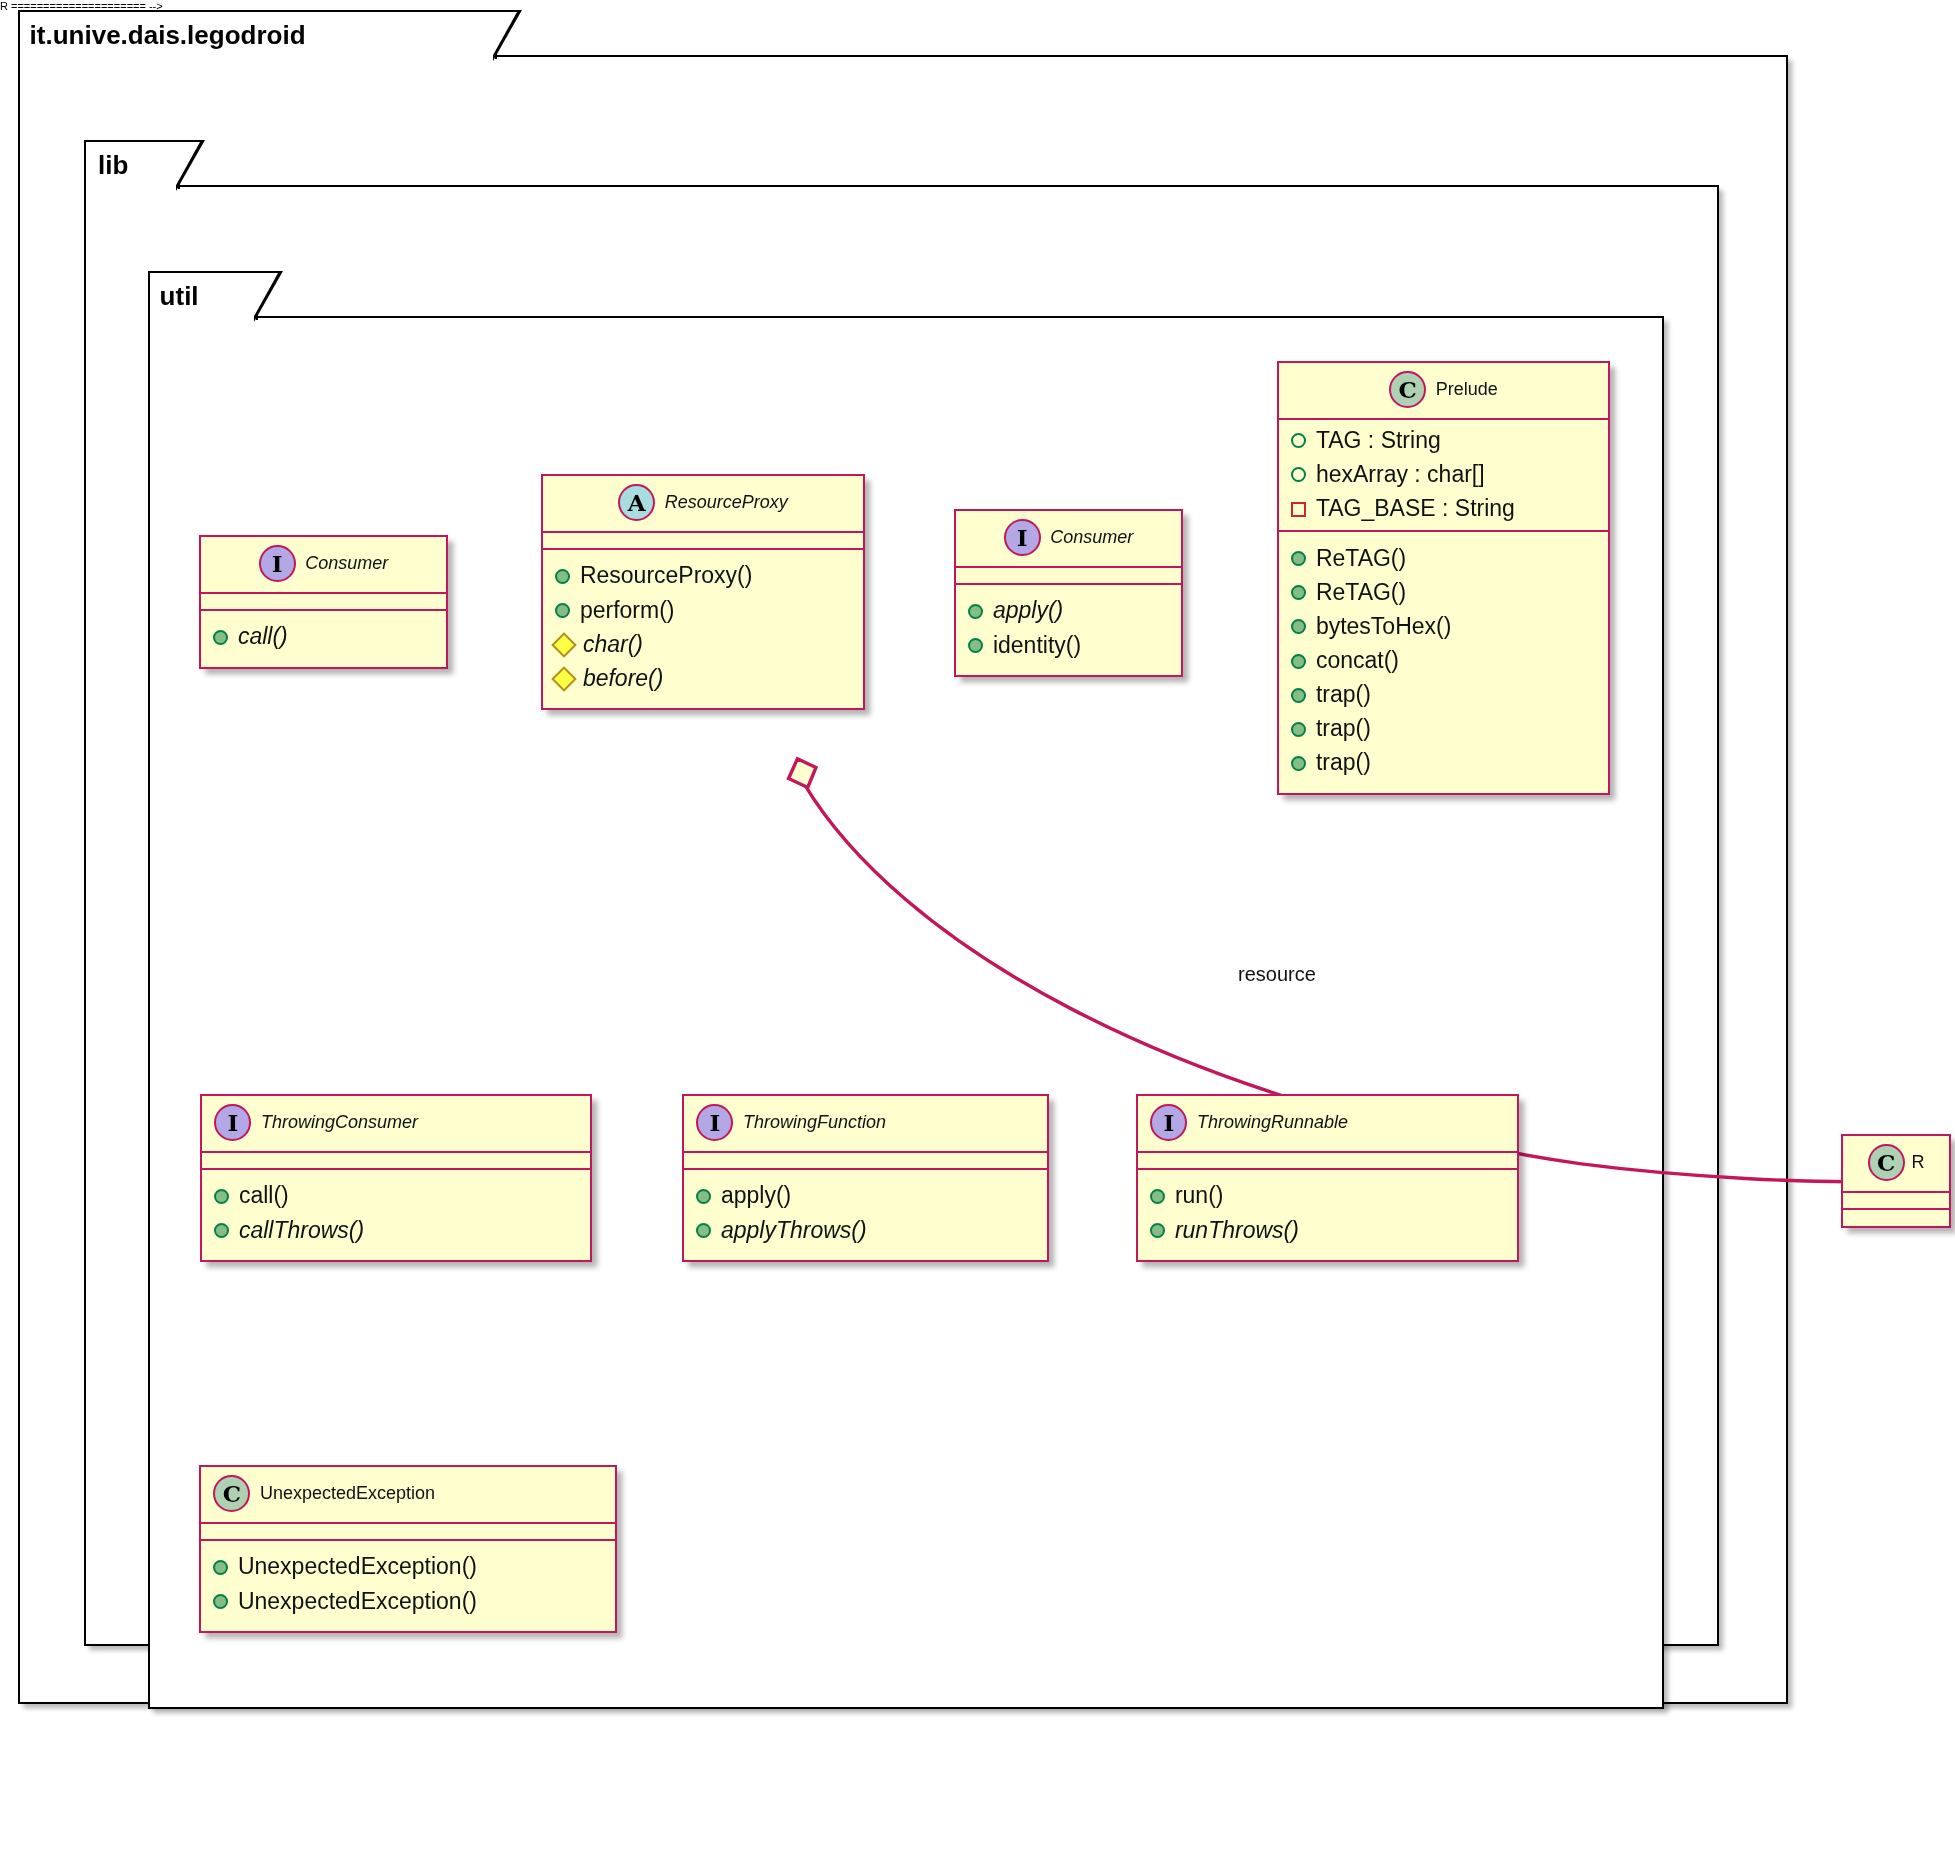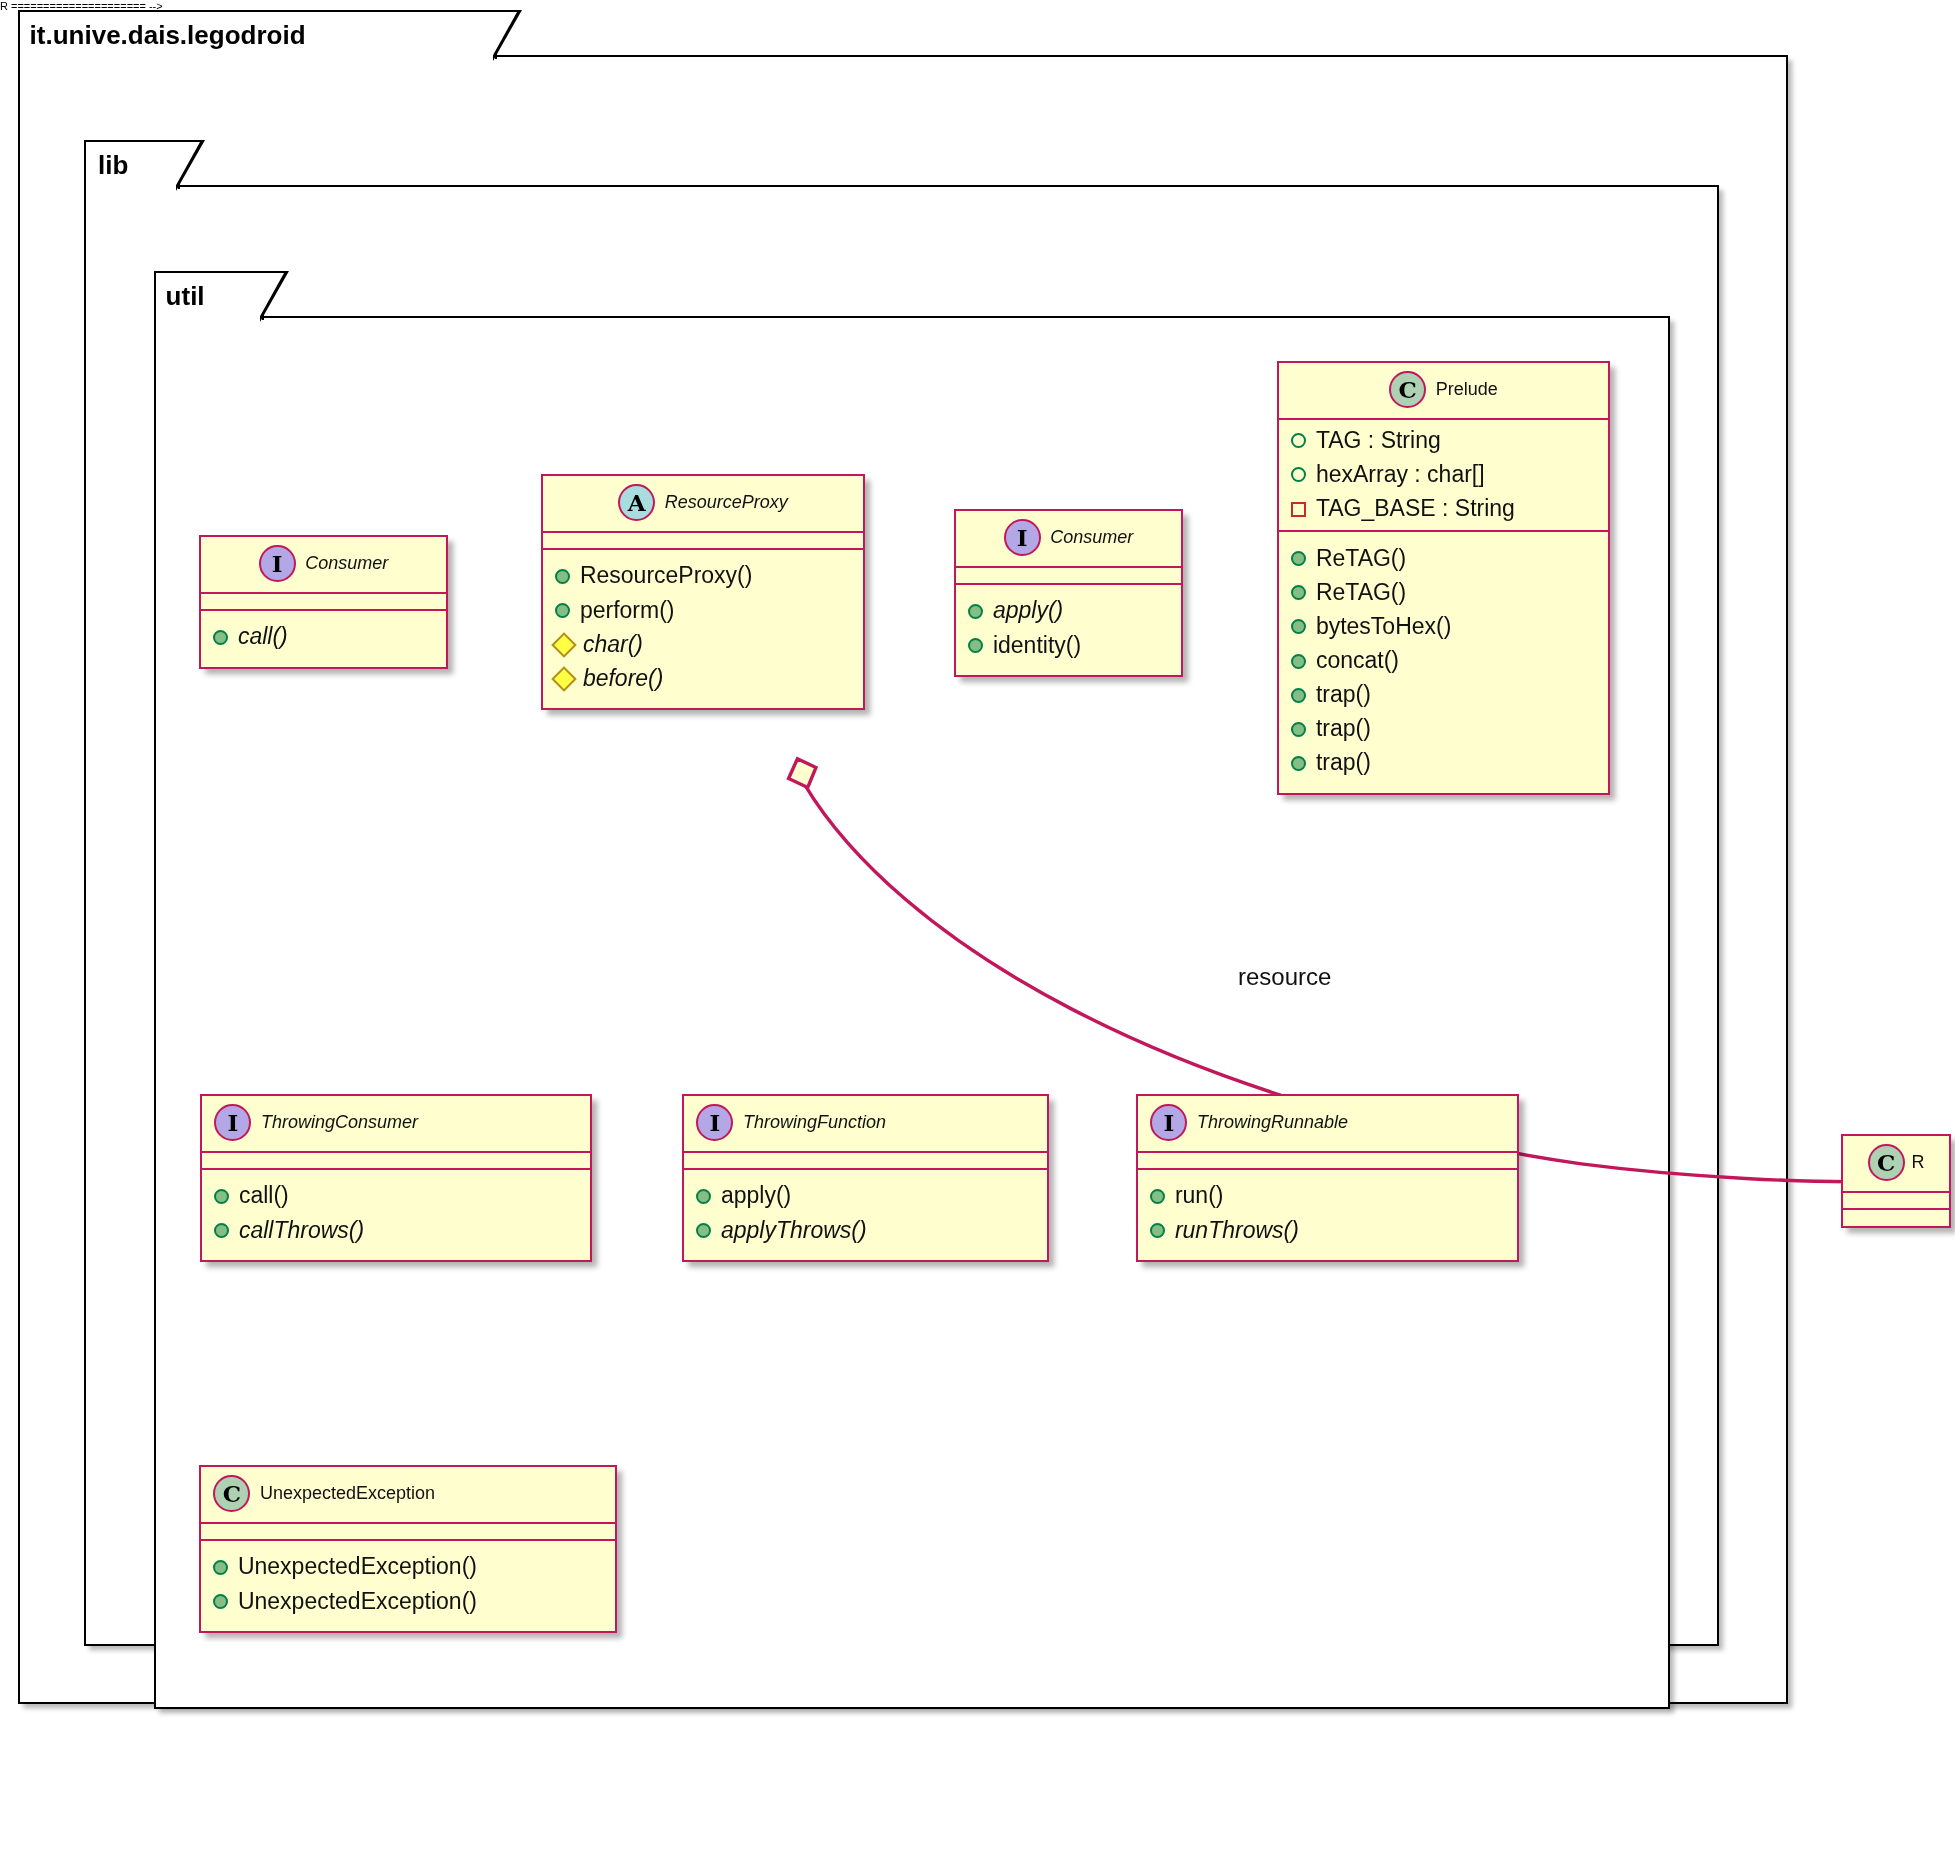--- a/index.html
+++ b/index.html
@@ -167,21 +167,21 @@
   
   .assoc-svg {
     position: absolute;
     left: 0; top: 0;
     width: 1955px; height: 1874px;
     pointer-events: none;
     z-index: 5;
   }
   .assoc-label {
     position: absolute;
-    font-size: 24px;
+    font-size: 20px;
     color: #111111;
     white-space: nowrap;
     z-index: 7;
   }
 </style>
 </head>
 <body>
 
 
 
@@ -197,21 +197,21 @@
 
 <div class="package" style="left:84px; top:140px; width:1635px; height:1506px;">
   <div class="pkg-body" style="top:45px;"></div>
   <div class="pkg-tab" style="width:96px;padding-left:12px;">
     <span class="pkg-tab-inner-cut"></span>
     <span class="pkg-label">lib</span>
   </div>
 </div>
 
 
-<div class="package" style="left:154px; top:271px; width:1516px; height:1438px;">
+<div class="package" style="left:148px; top:271px; width:1516px; height:1438px;">
   <div class="pkg-body" style="top:45px;"></div>
   <div class="pkg-tab" style="width:110px;">
     <span class="pkg-tab-inner-cut"></span>
     <span class="pkg-label">util</span>
   </div>
 </div>
 
  R ===================== --&gt;
 <svg class="assoc-svg" viewBox="0 0 2856 2737" xmlns="http://www.w3.org/2000/svg">
   <path d="M 1175 1145 C 1310 1370 1700 1610 2310 1700 C 2480 1722 2650 1726 2700 1726" fill="none" stroke="#C2185B" stroke-width="5"></path>

